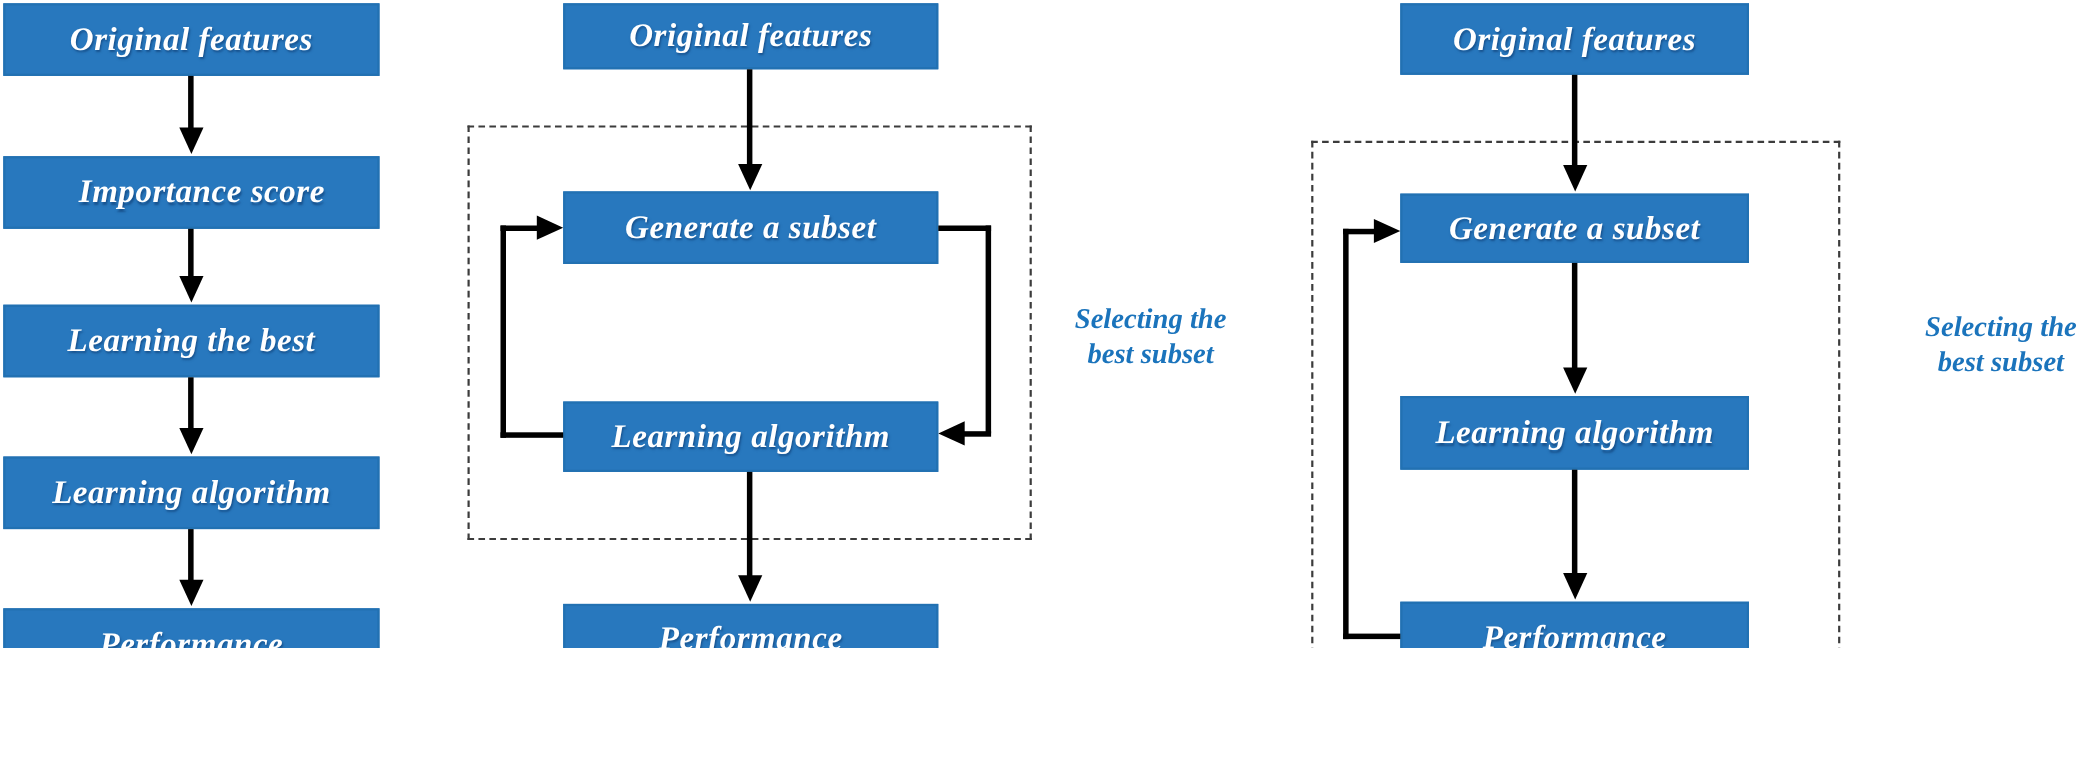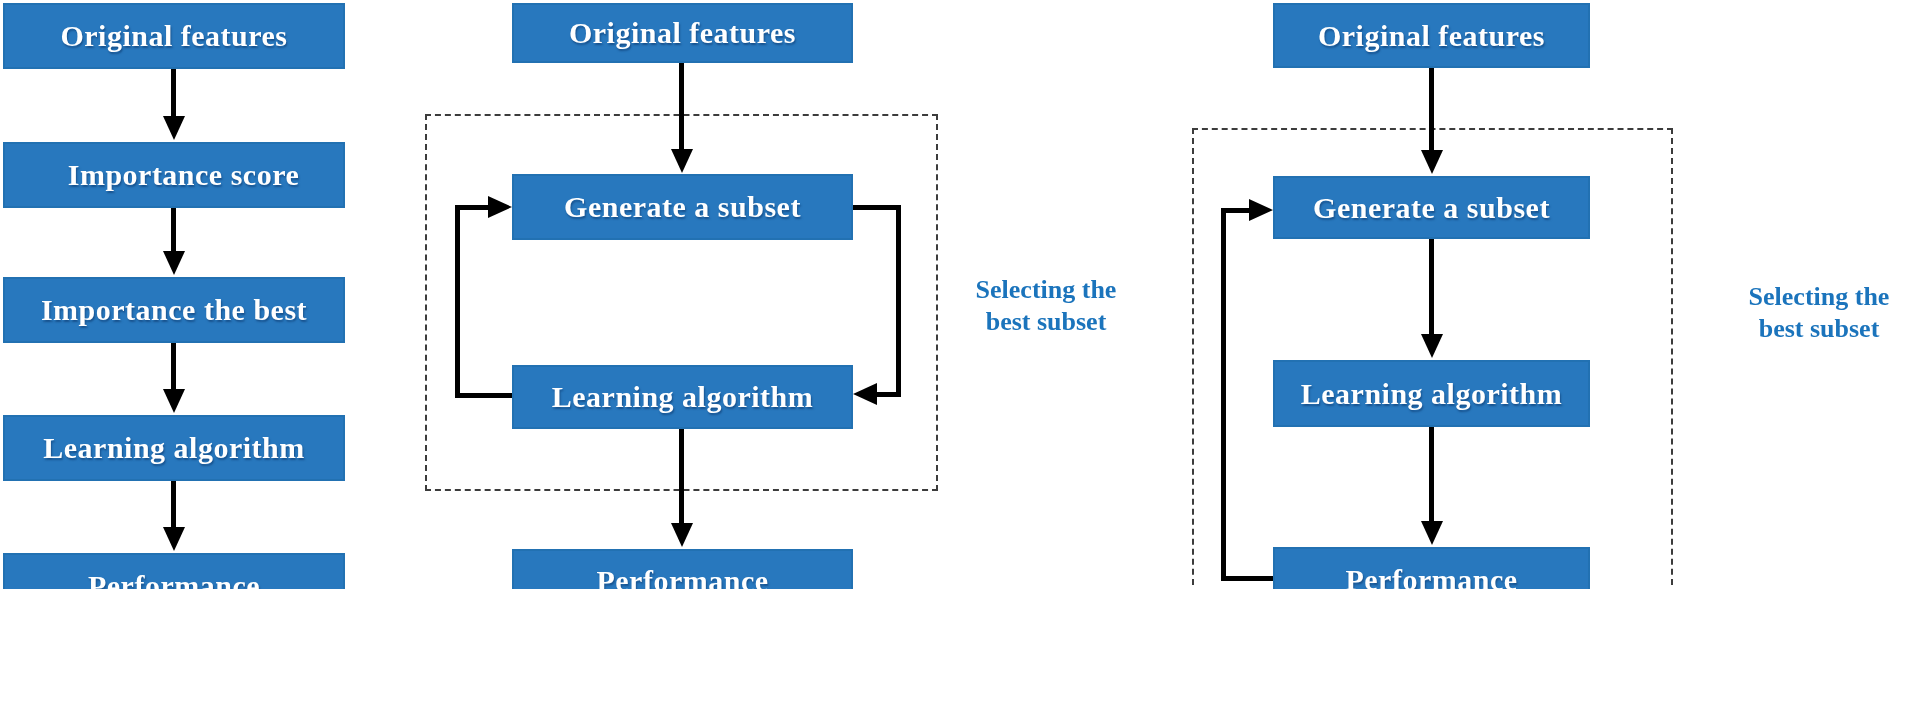--- a/index.html
+++ b/index.html
@@ -1,18 +1,18 @@
 <!DOCTYPE html>
 <html><head>
 <meta charset="utf-8">
 <style>
   html,body{margin:0;padding:0;background:#ffffff;}
   #stage{
     position:relative;width:1905px;height:589px;background:var(--bg,#ffffff);
-    font-family:"Liberation Serif","DejaVu Serif",serif;overflow:hidden;
+    font-family:"Liberation Serif","DejaVu Serif",serif;overflow:hidden;font-style:italic;
   }
   .fbox{
     position:absolute;display:flex;align-items:center;justify-content:center;
     background:var(--box-fill,#2878BE);
     border:2px solid var(--box-border,#2271B2);
     box-sizing:border-box;
     color:var(--box-text,#ffffff);
     font-weight:bold;font-size:30px;letter-spacing:.5px;
     text-shadow:1px 2px 2px rgba(10,50,100,.55);
     white-space:nowrap;
@@ -55,21 +55,21 @@
       <div class="head"></div>
     </div>
 
     <div class="fbox" style="left:3px;top:142px;width:342px;height:66px;padding-left:19px;">Importance score</div>
 
     <div class="arrow-v" style="left:163px;top:208px;height:67px;">
       <div class="shaft"></div>
       <div class="head"></div>
     </div>
 
-    <div class="fbox" style="left:3px;top:277px;width:342px;height:66px;">Importance the best</div>
+    <div class="fbox" style="left:3px;top:277px;width:342px;height:66px;">Learning the best</div>
 
     <div class="arrow-v" style="left:163px;top:343px;height:70px;">
       <div class="shaft"></div>
       <div class="head"></div>
     </div>
 
     <div class="fbox" style="left:3px;top:415px;width:342px;height:66px;">Learning algorithm</div>
 
     <div class="arrow-v" style="left:163px;top:481px;height:70px;">
       <div class="shaft"></div>

